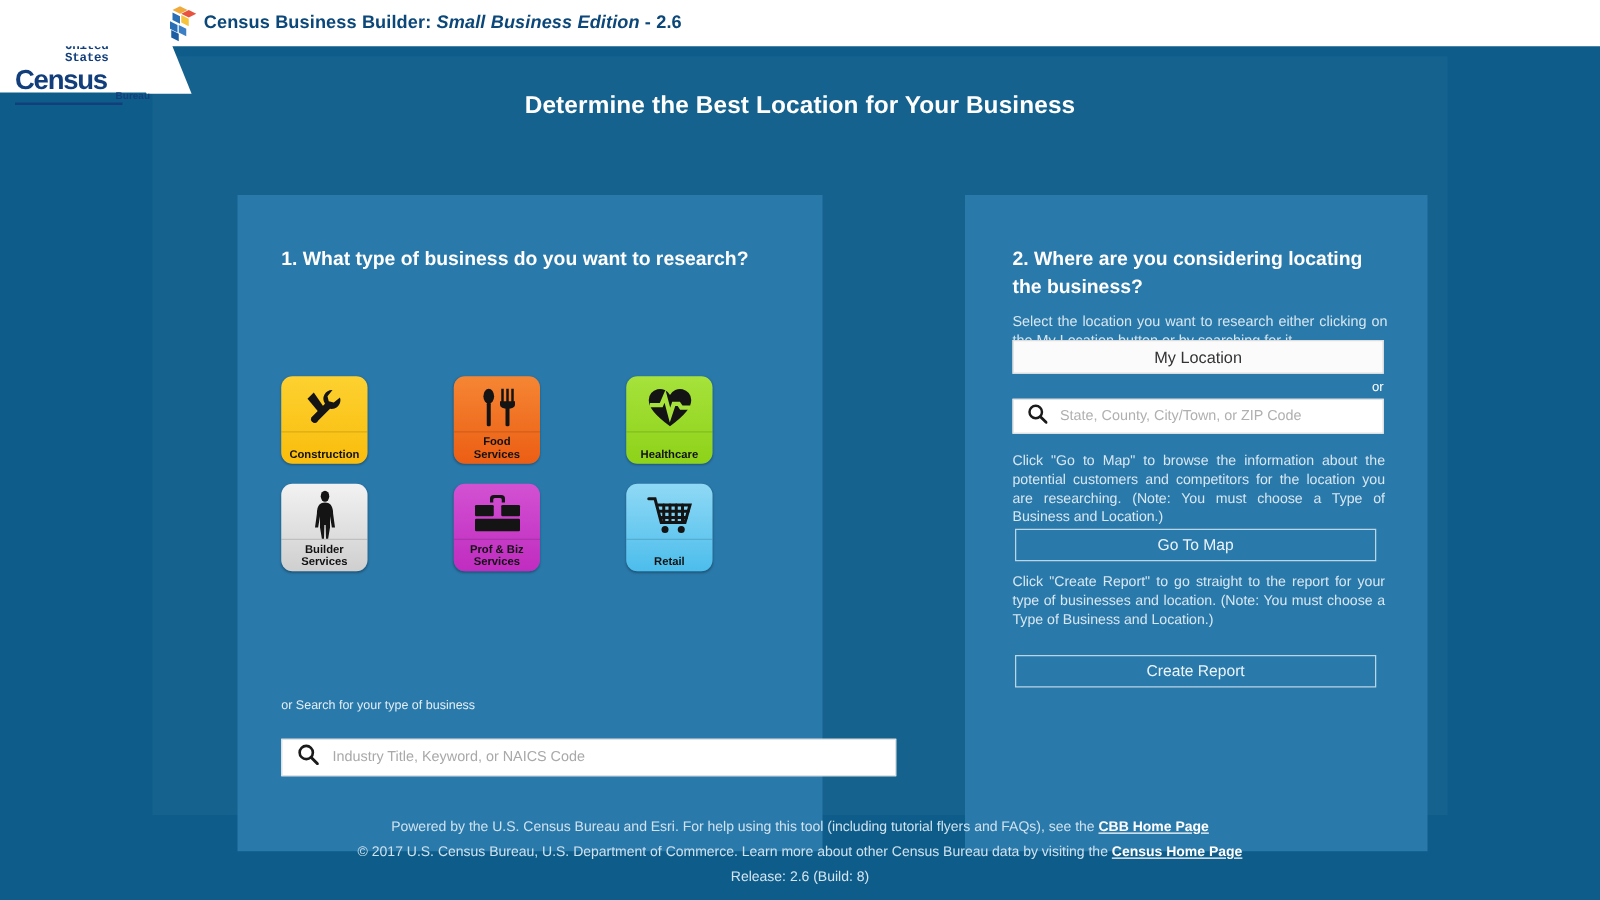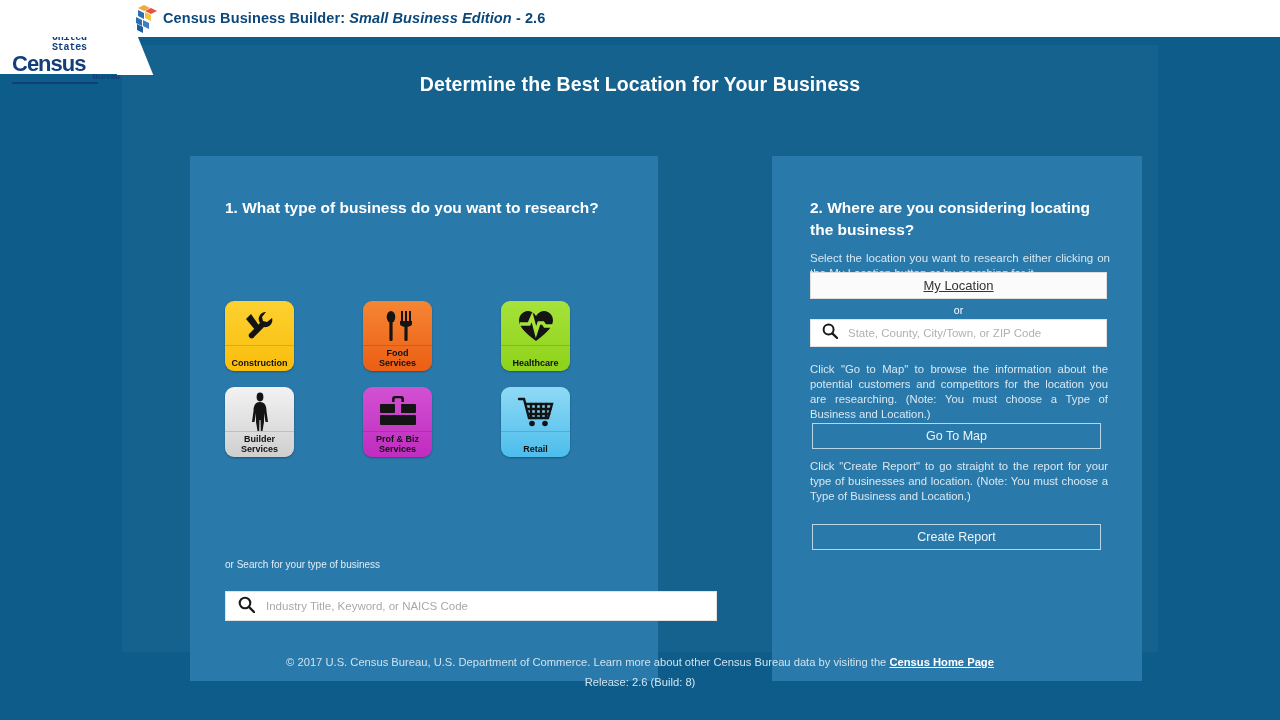--- a/index.html
+++ b/index.html
@@ -168,24 +168,24 @@
 
   
   .btn-solid {
     position: absolute; left: 38px; width: 297px; height: 27px;
     background: #fbfbfb; border: 1px solid #dedede;
     color: #333333; font-size: 13px;
     display: flex; align-items: center; justify-content: center;
     cursor: pointer;
     font-family: "Liberation Sans", sans-serif;
   }
-  .btn-my-location { top: 116px; text-decoration: underline; }
+  .btn-my-location { top: 116px; }
   .or-divider {
     position: absolute; left: 38px; top: 148px; width: 297px;
-    text-align: center; color: #ffffff;
+    text-align: right; color: #ffffff;
     font-size: 10.5px; font-weight: normal;
   }
   .loc-search {
     position: absolute; left: 38px; top: 163px;
     width: 297px; height: 28px;
     background: #ffffff; border: 1px solid #e2e2e2;
     display: flex; align-items: center;
   }
   .loc-search .mag { margin: 0 8px 0 11px; flex: 0 0 auto; }
   .loc-search input {
@@ -403,17 +403,20 @@
       <div class="hint hint-map">Click "Go to Map" to browse the information about the potential customers and competitors for the location you are researching. (Note: You must choose a Type of Business and Location.)</div>
       <div class="btn-outline btn-go-map">Go To Map</div>
 
       <div class="hint hint-report">Click "Create Report" to go straight to the report for your type of businesses and location. (Note: You must choose a Type of Business and Location.)</div>
       <div class="btn-outline btn-report">Create Report</div>
     </div>
   </div>
 
   <div class="footer">
     <div>
+      <span>Powered by the U.S. Census Bureau and Esri. For help using this tool (including tutorial flyers and FAQs), see the </span><a href="#">CBB Home Page</a>
+    </div>
+    <div>
       <span>© 2017 U.S. Census Bureau, U.S. Department of Commerce. Learn more about other Census Bureau data by visiting the </span><a href="#">Census Home Page</a>
     </div>
     <div class="release">Release: 2.6 (Build: 8)</div>
   </div>
 </div>
 
 </body></html>

